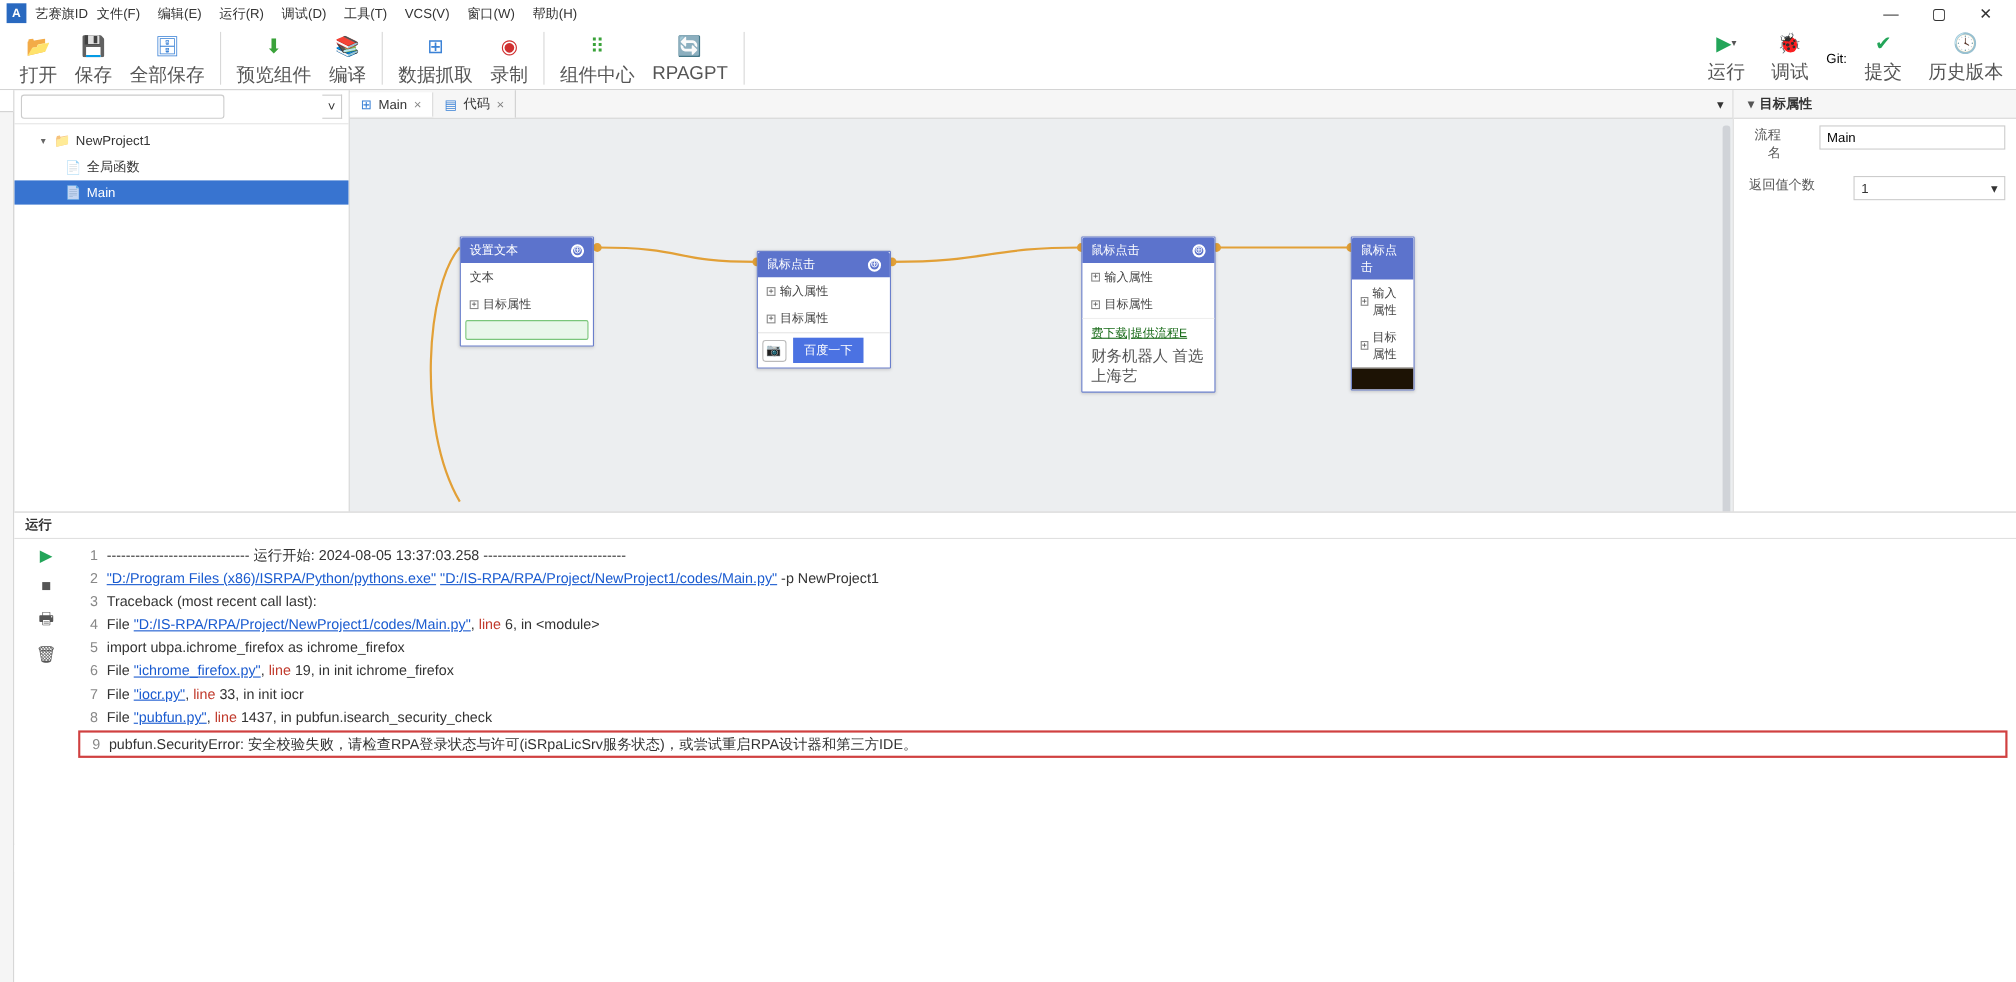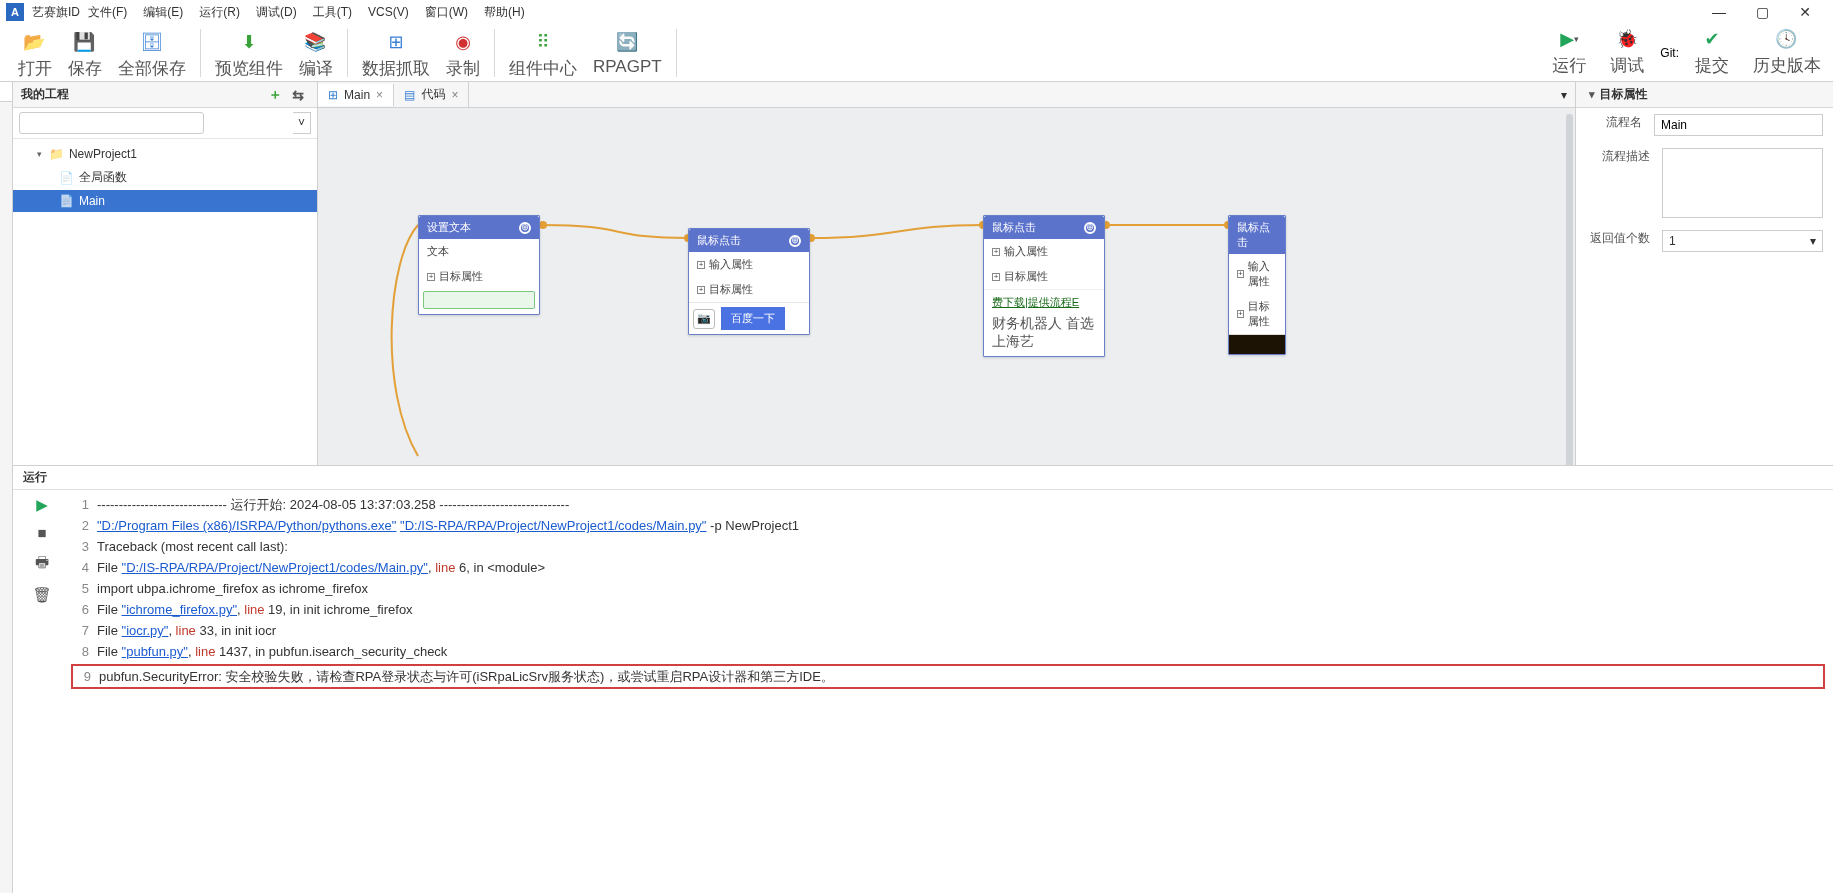--- a/index.html
+++ b/index.html
@@ -70,21 +70,21 @@
   .node-preview { padding: 4px; border-top: 1px solid #e5e5e5; display: flex; align-items: center; gap: 6px; font-size: 11px; }
   .cam-ico { width: 22px; height: 20px; border: 1px solid #bbb; border-radius: 3px; display: flex; align-items: center; justify-content: center; font-size: 11px; color: #888; }
   .baidu-btn { background: #4b72e2; color: #fff; padding: 4px 10px; }
   .node-edit { border: 1px solid #7bc67b; background: #e9f7ea; height: 18px; margin: 2px 4px 5px; border-radius: 2px; }
   
   svg.wires { position: absolute; top: 0; left: 0; width: 100%; height: 100%; pointer-events: none; }
   .wire { stroke: #e2a037; stroke-width: 2; fill: none; }
   .port-dot { fill: #e2a037; }
   
   .right-col { width: 258px; border-left: 1px solid #d0d0d0; }
-  .prop-row { display: flex; padding: 6px 10px; align-items: flex-start; }
+  .prop-row { display: flex; padding: 6px 10px; align-items: flex-start; gap: 23px; }
   .prop-label { width: 76px; text-align: right; padding-right: 12px; color: #555; }
   .prop-input { flex: 1; border: 1px solid #ccc; padding: 3px 6px; font-size: 12px; }
   .prop-select { flex: 1; border: 1px solid #ccc; padding: 3px 6px; font-size: 12px; display: flex; justify-content: space-between; align-items: center; }
   
   
   .console-wrap { position: absolute; left: 13px; right: 0; bottom: 0; top: 465px; background: #fff; border-top: 1px solid #d0d0d0; display: flex; flex-direction: column; }
   .console-header { height: 24px; display: flex; align-items: center; padding: 0 10px; border-bottom: 1px solid #e0e0e0; font-weight: bold; }
   .console-body { flex: 1; display: flex; overflow: hidden; }
   .console-gutter { width: 58px; display: flex; flex-direction: column; padding: 6px 4px; gap: 10px; align-items: center; }
   .gutter-ico { cursor: pointer; color: #555; font-size: 15px; }
@@ -183,26 +183,20 @@
       </div>
   </div>
 </div>
 
 <div class="main-layout">
   <div class="left-rail">
     <div class="rail-tab">&nbsp;</div>
   </div>
 
   <div class="left-col">
-    <div class="panel-header">
-      <span>我的工程</span>
-      <span class="spacer"></span>
-      <span class="hdr-icon" style="color:#3aa23a;font-weight:bold">＋</span>
-      <span class="hdr-icon">⇆</span>
-    </div>
     <div class="search-row">
       <div class="search-wrap">
         <input class="search-input" placeholder="" style="">
       </div>
       <span class="search-dd">˅</span>
     </div>
     <div class="tree">
       <div class="tree-item lvl1">
         <span class="tree-caret">▾</span>
         <span class="tree-icon">📁</span>
@@ -350,24 +344,20 @@
   <div class="right-col">
     <div class="panel-header">
       <span class="hdr-icon" style="font-size:11px">▾</span>
       <span>目标属性</span>
     </div>
     <div class="prop-row">
       <span class="prop-label">流程名</span>
       <input class="prop-input" value="Main" style="">
     </div>
     <div class="prop-row">
-      <span class="prop-label">流程描述</span>
-      <textarea class="prop-input" style="height: 70px; resize: none;"></textarea>
-    </div>
-    <div class="prop-row">
       <span class="prop-label">返回值个数</span>
       <div class="prop-select">
         <span>1</span>
         <span>▾</span>
       </div>
     </div>
   </div>
 </div>
 
 <div class="console-wrap">

